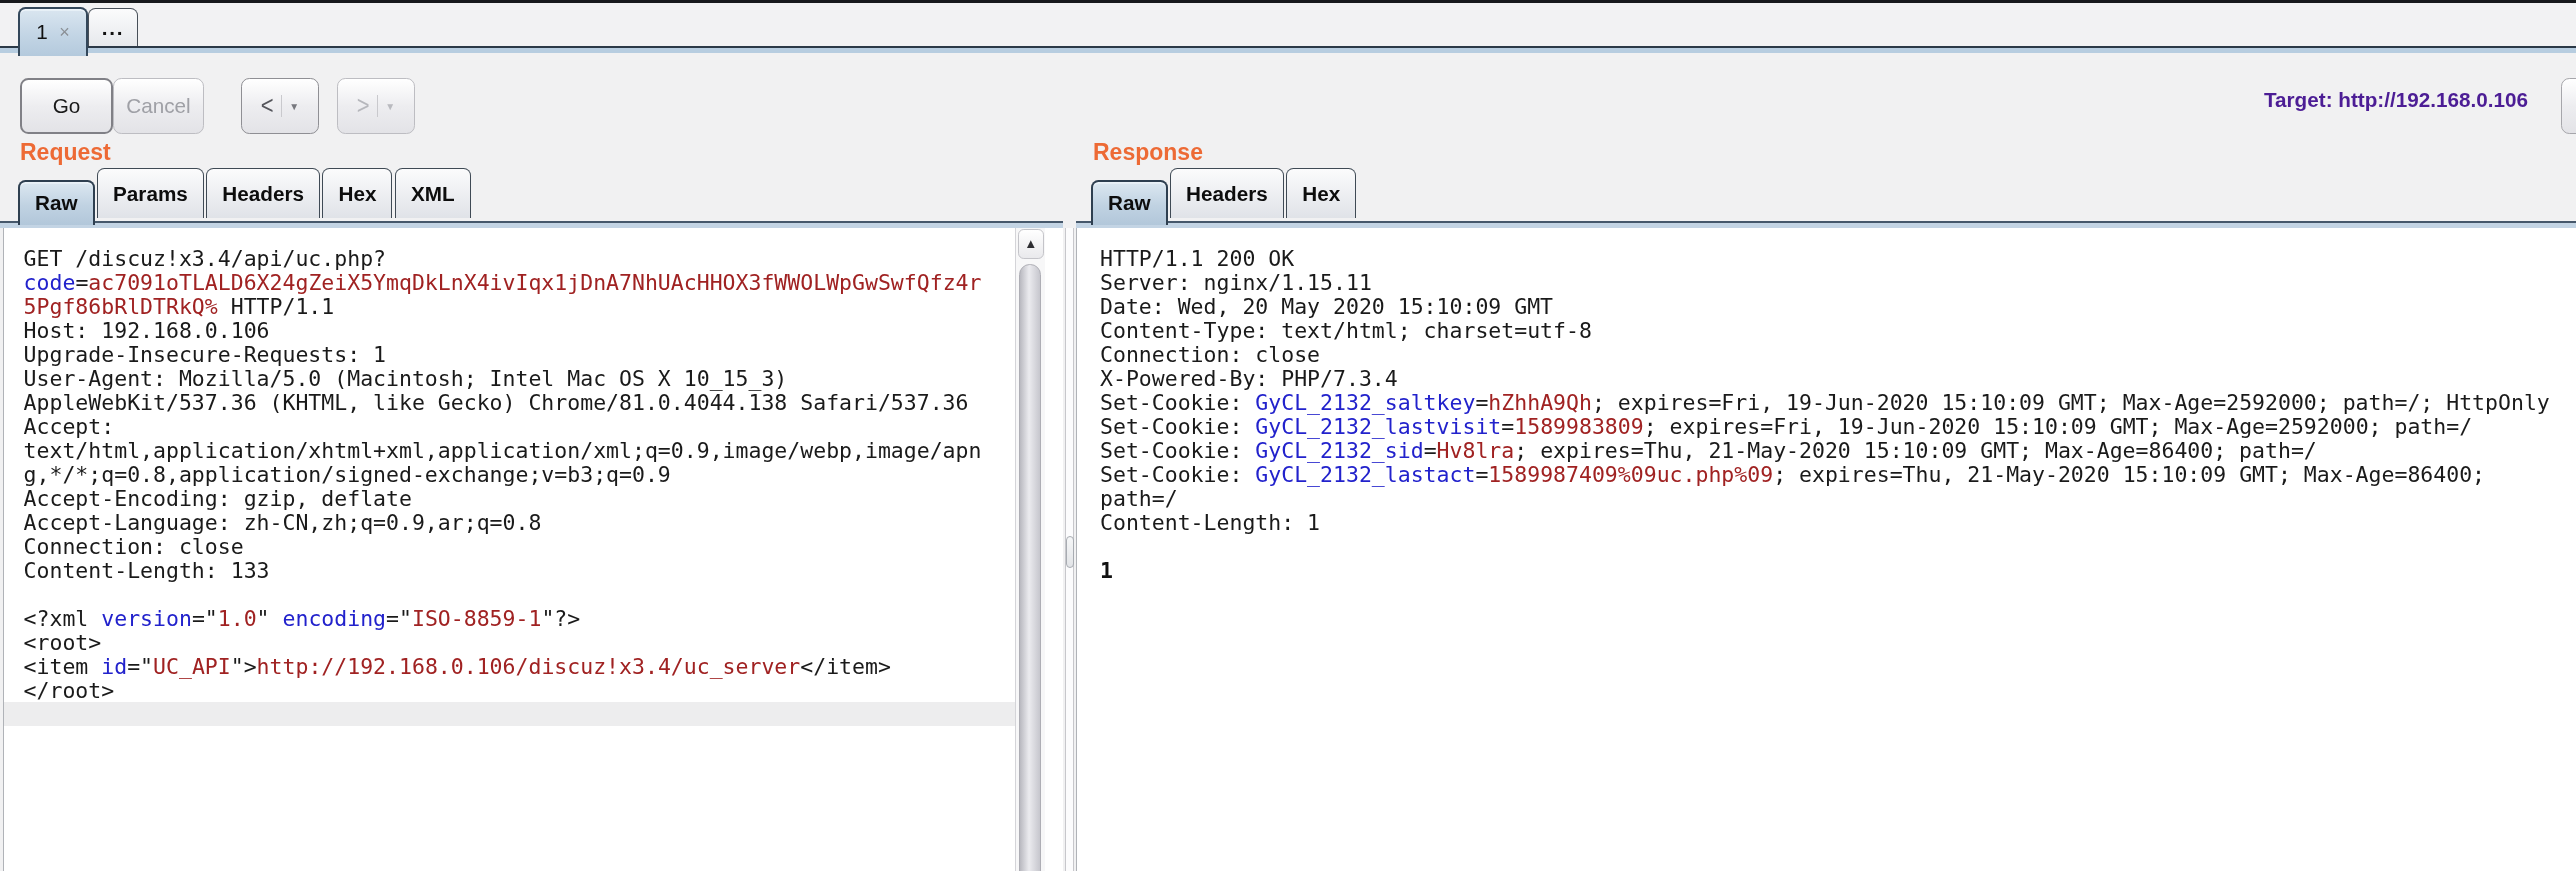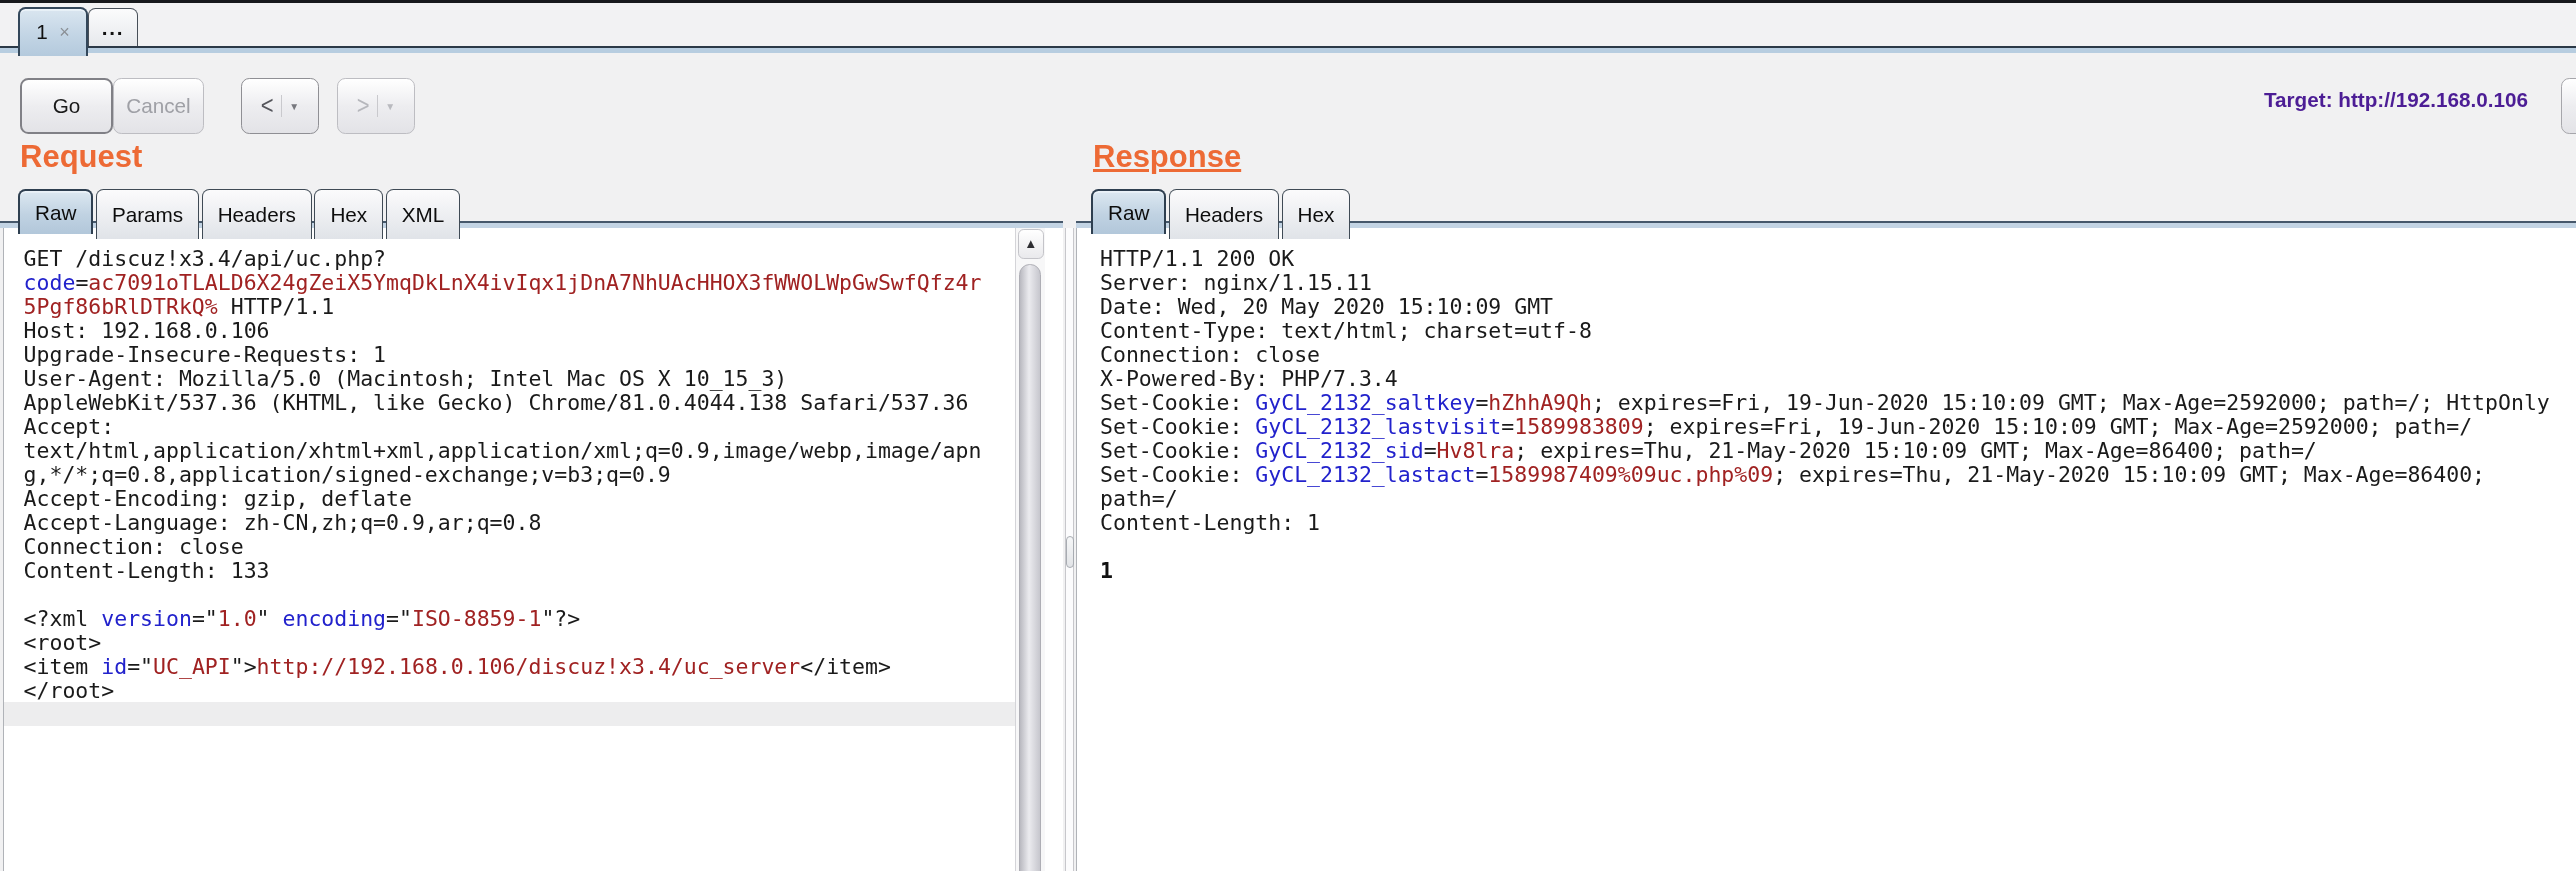--- a/index.html
+++ b/index.html
@@ -33,24 +33,24 @@
   .btn-prev{left:241px;width:78px;border:1.7px solid #8f8f94;gap:7.4px;}
   .btn-next{left:337px;width:78px;border:1.7px solid #bdbdc2;gap:7.4px;}
   .btn .arrow{font-size:22px;color:#55565c;transform:scaleY(1.15);}
   .btn-next .arrow{color:#b6b7bc;}
   .btn .vsep{width:0.8px;height:21.5px;background:#c9c9cd;}
   .btn .caret{font-size:10px;color:#77787e;}
   .btn-next .caret{color:#b9babf;}
   .target-label{position:absolute;top:88px;right:48px;font-size:20.7px;font-weight:bold;color:#4c1d95;}
   .btn-clipped{left:2561px;width:58px;border:1.7px solid #a6a6ab;}
   
-  .panel-title{position:absolute;top:139px;font-size:31px;font-weight:bold;}
+  .panel-title{position:absolute;top:139px;font-size:23px;font-weight:bold;}
   .req-title{left:20px;}
-  .resp-title{left:1093px;text-decoration:underline;}
-  .subtabs{position:absolute;top:189px;display:flex;align-items:flex-start;z-index:2;}
+  .resp-title{left:1093px;}
+  .subtabs{position:absolute;top:168px;display:flex;align-items:flex-end;z-index:2;font-weight:bold;}
   .req-subtabs{left:18px;}
   .resp-subtabs{left:1091px;}
   .stab{height:50px;padding:0 15px;display:flex;align-items:center;justify-content:center;
     font-size:20.7px;color:#0d0d0d;border-radius:7.4px 7.4px 0 0;box-sizing:border-box;
     background:linear-gradient(180deg,#fbfbfc 0,#e0e3e8 100%);
     border:1.7px solid #3f4a55;border-bottom:none;margin-right:2.5px;}
   .stab-sel{height:45px;margin-bottom:-6.6px;
     background:linear-gradient(180deg,#dce8f1 0,#c0d2e2 55%,#b2c7da 100%);
     border:2.5px solid #2e3f50;border-bottom:none;box-shadow:inset 0 1.7px 0 #eaf2f8;}
   .pane-band{position:absolute;top:221px;height:7.4px;z-index:1;

